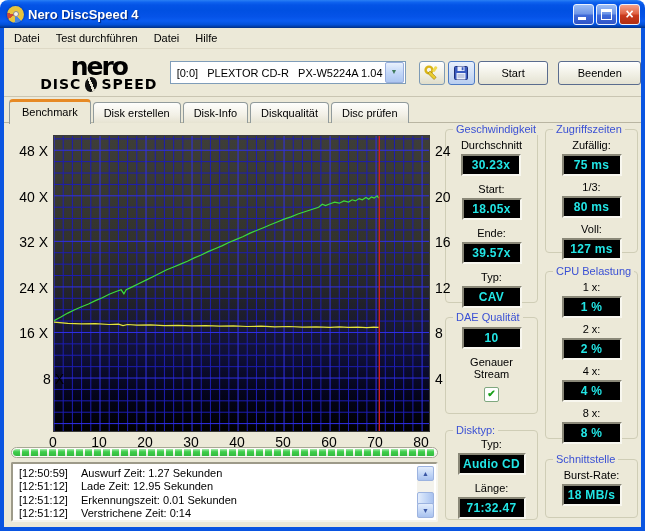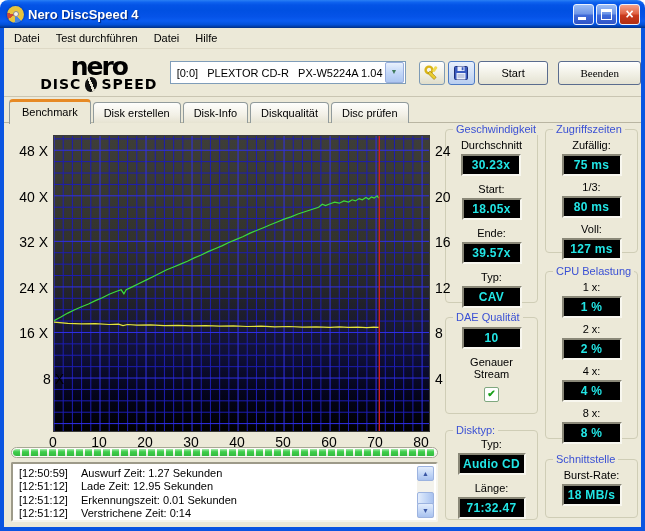--- a/index.html
+++ b/index.html
@@ -35,21 +35,21 @@
   .combo{margin-left:6px;width:240px;height:23px;background:#fff;border:1px solid #7f9db9;display:flex;align-items:center;box-sizing:border-box;padding-left:6px;}
   .combo-text{white-space:pre;flex:1;}
   .combo-btn{width:17px;height:19px;margin-right:1px;border:1px solid #98aede;border-radius:2px;
     background:linear-gradient(180deg,#e9f1fd,#c4d8f8 50%,#adc6f0);text-align:center;line-height:18px;font-size:7px;color:#3f7a5c;}
   .tb-btn{margin-left:3px;width:27px;height:24px;border:1px solid #7d9ab5;border-radius:3px;background:linear-gradient(180deg,#fff,#f0efe4 55%,#e0ddca);
     display:flex;align-items:center;justify-content:center;box-sizing:border-box;}
   .tb-btn.lit{border:1px solid #4e7bc4;background:linear-gradient(180deg,#e8f0fd,#cfdef6 55%,#b9cef0);}
   .pushbtn{height:24px;border:1px solid #5a6c8e;border-radius:3px;background:linear-gradient(180deg,#ffffff,#f2f1e7 50%,#e4e2d2);
     text-align:center;line-height:22px;box-sizing:border-box;}
   #btn-start{width:72px;margin-left:3px;}
-  #btn-quit{width:84px;margin-left:10px;font-family:Liberation Serif, serif;}
+  #btn-quit{width:84px;margin-left:10px;}
   .settings-gap{margin-left:13px;}
   
   .tabbar{height:26px;display:flex;align-items:flex-end;padding-left:5px;gap:2px;box-shadow:inset 0 -1px 0 #b9b5a2;}
   .tab{padding:4px 10px 4px 10px;background:linear-gradient(180deg,#fefefc,#f2f0e6 60%,#e6e3d2);border:1px solid #919b9c;border-bottom:none;
     border-radius:4px 4px 0 0;position:relative;}
   .tab.active{background:#ece9d8;border-top:3px solid #e78a25;padding:4px 12px 6px 12px;margin-bottom:-1px;z-index:2;}
   
   .content{flex:1;position:relative;}
   #plot{position:absolute;left:49px;top:12px;border:1px solid #3a3a3a;}
   .axis-label{position:absolute;font-size:14px;color:#000;}

